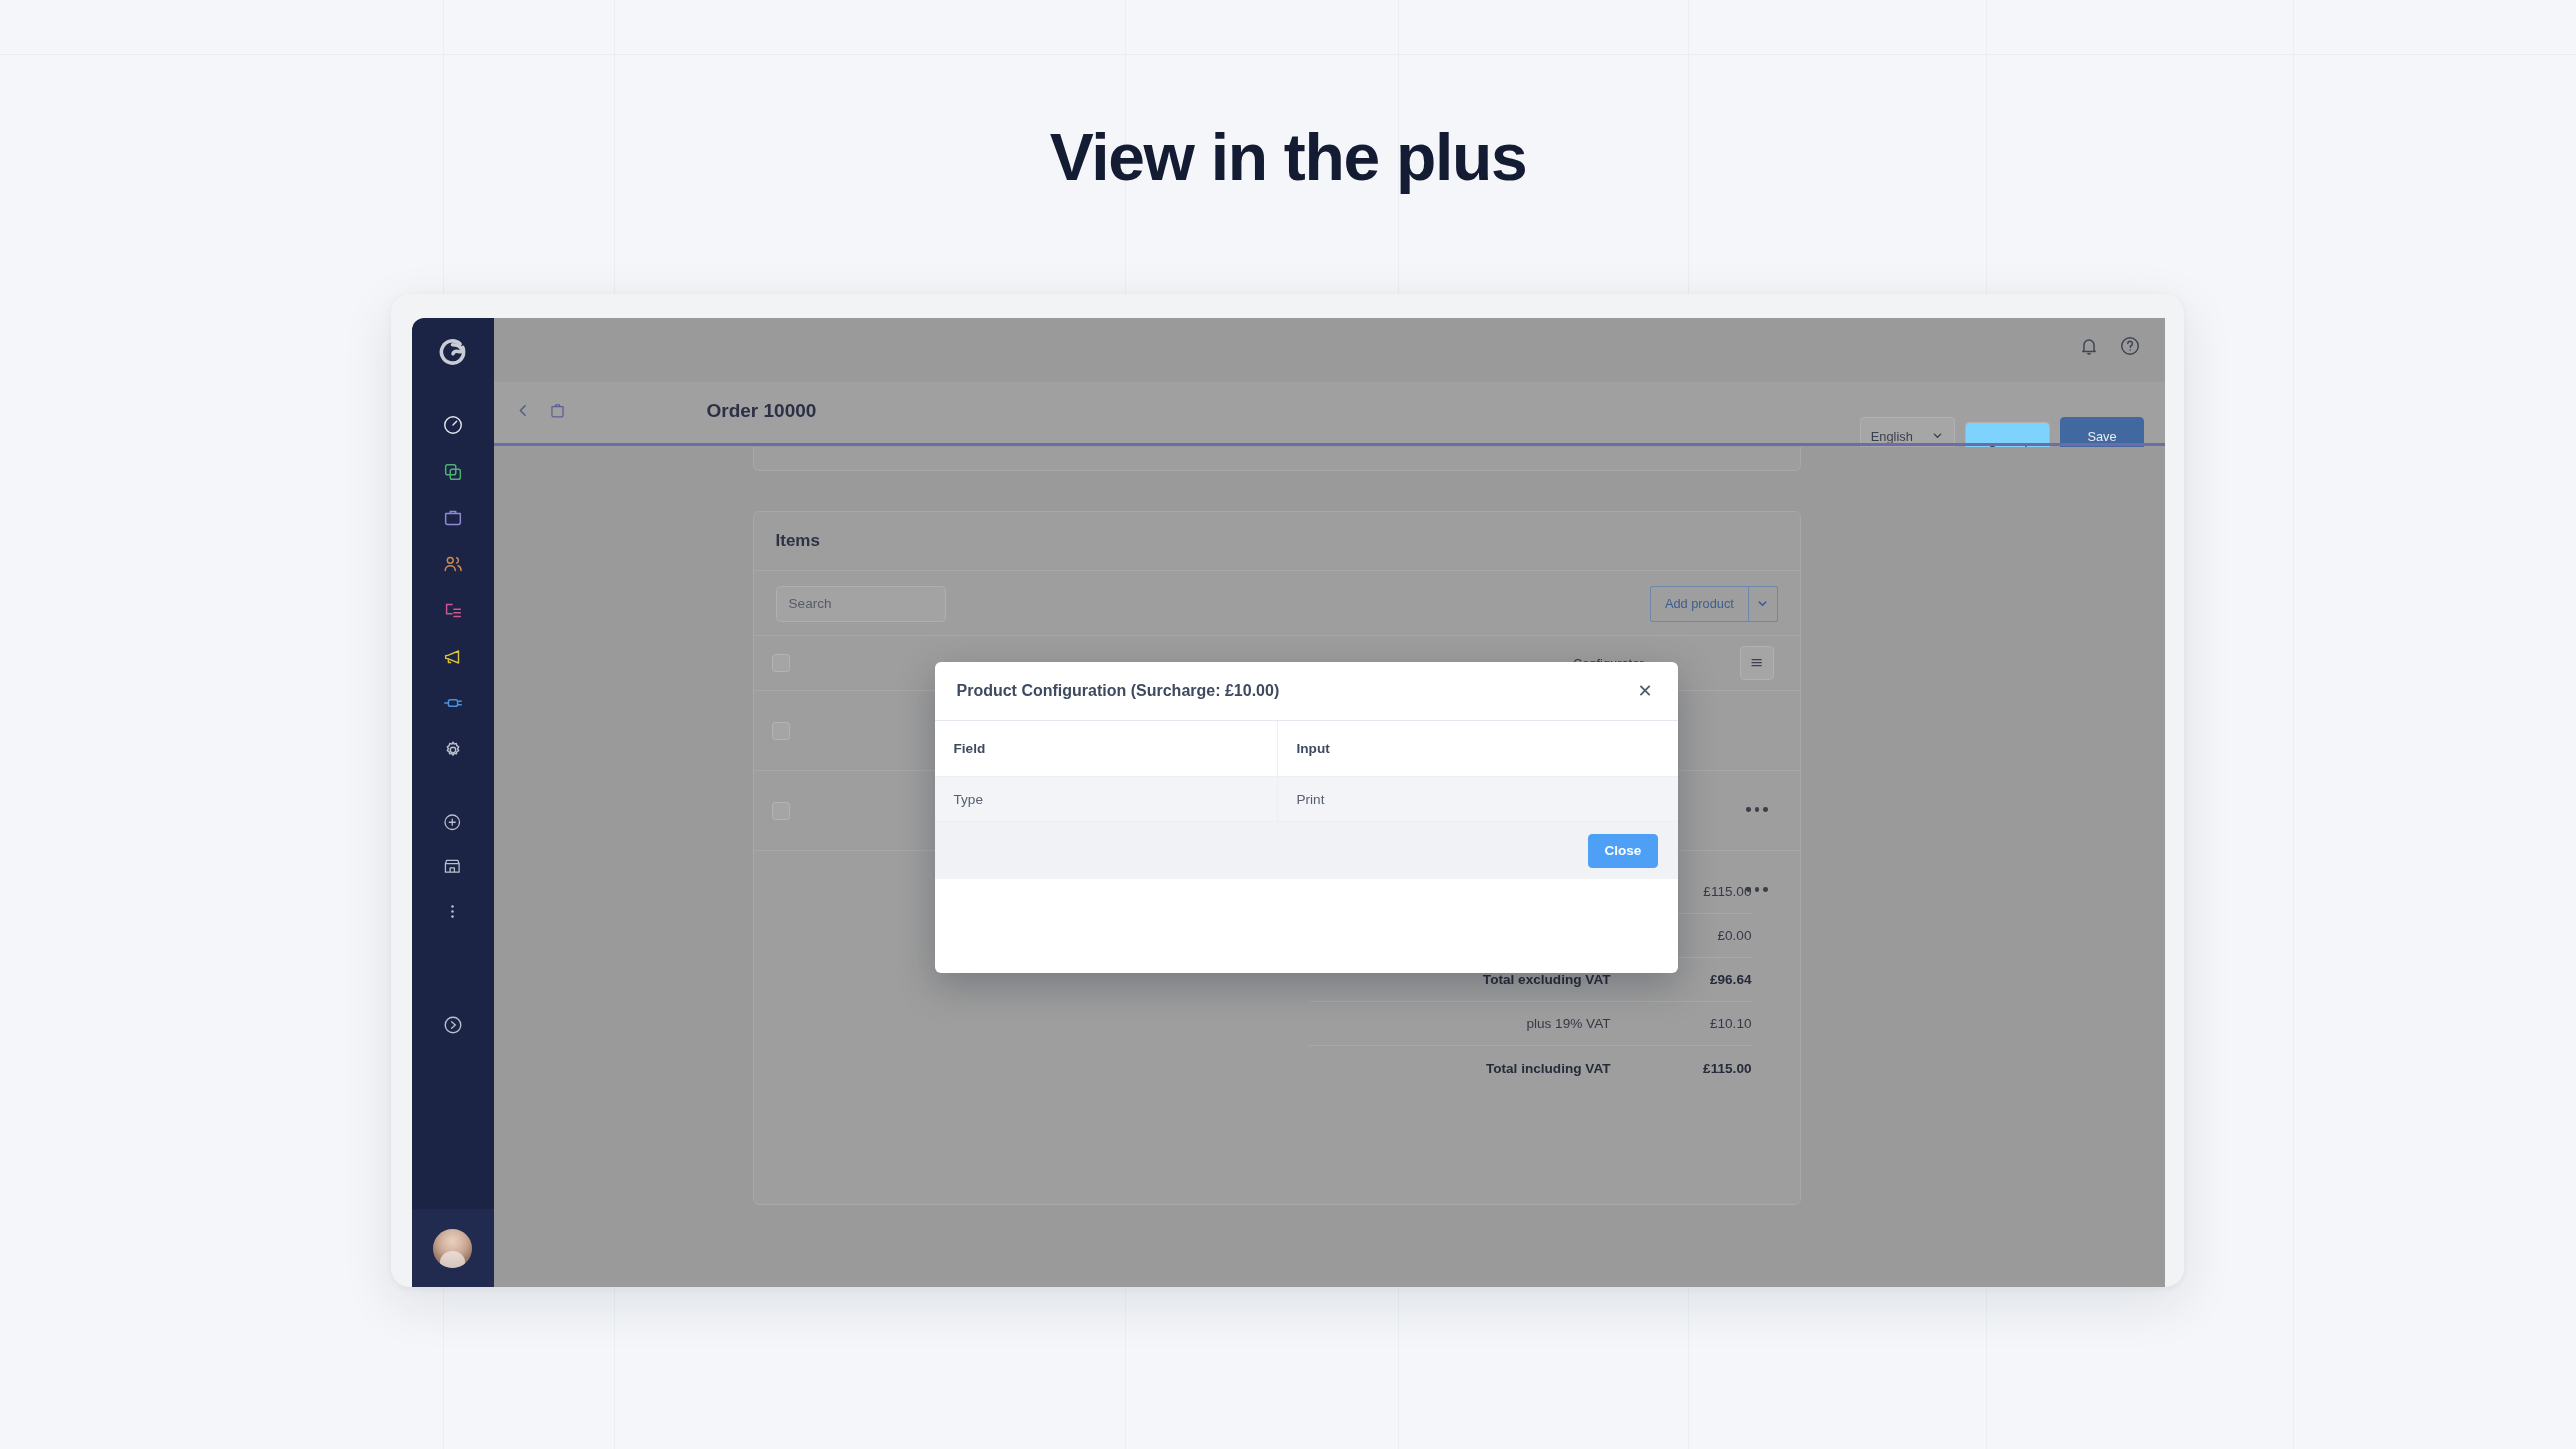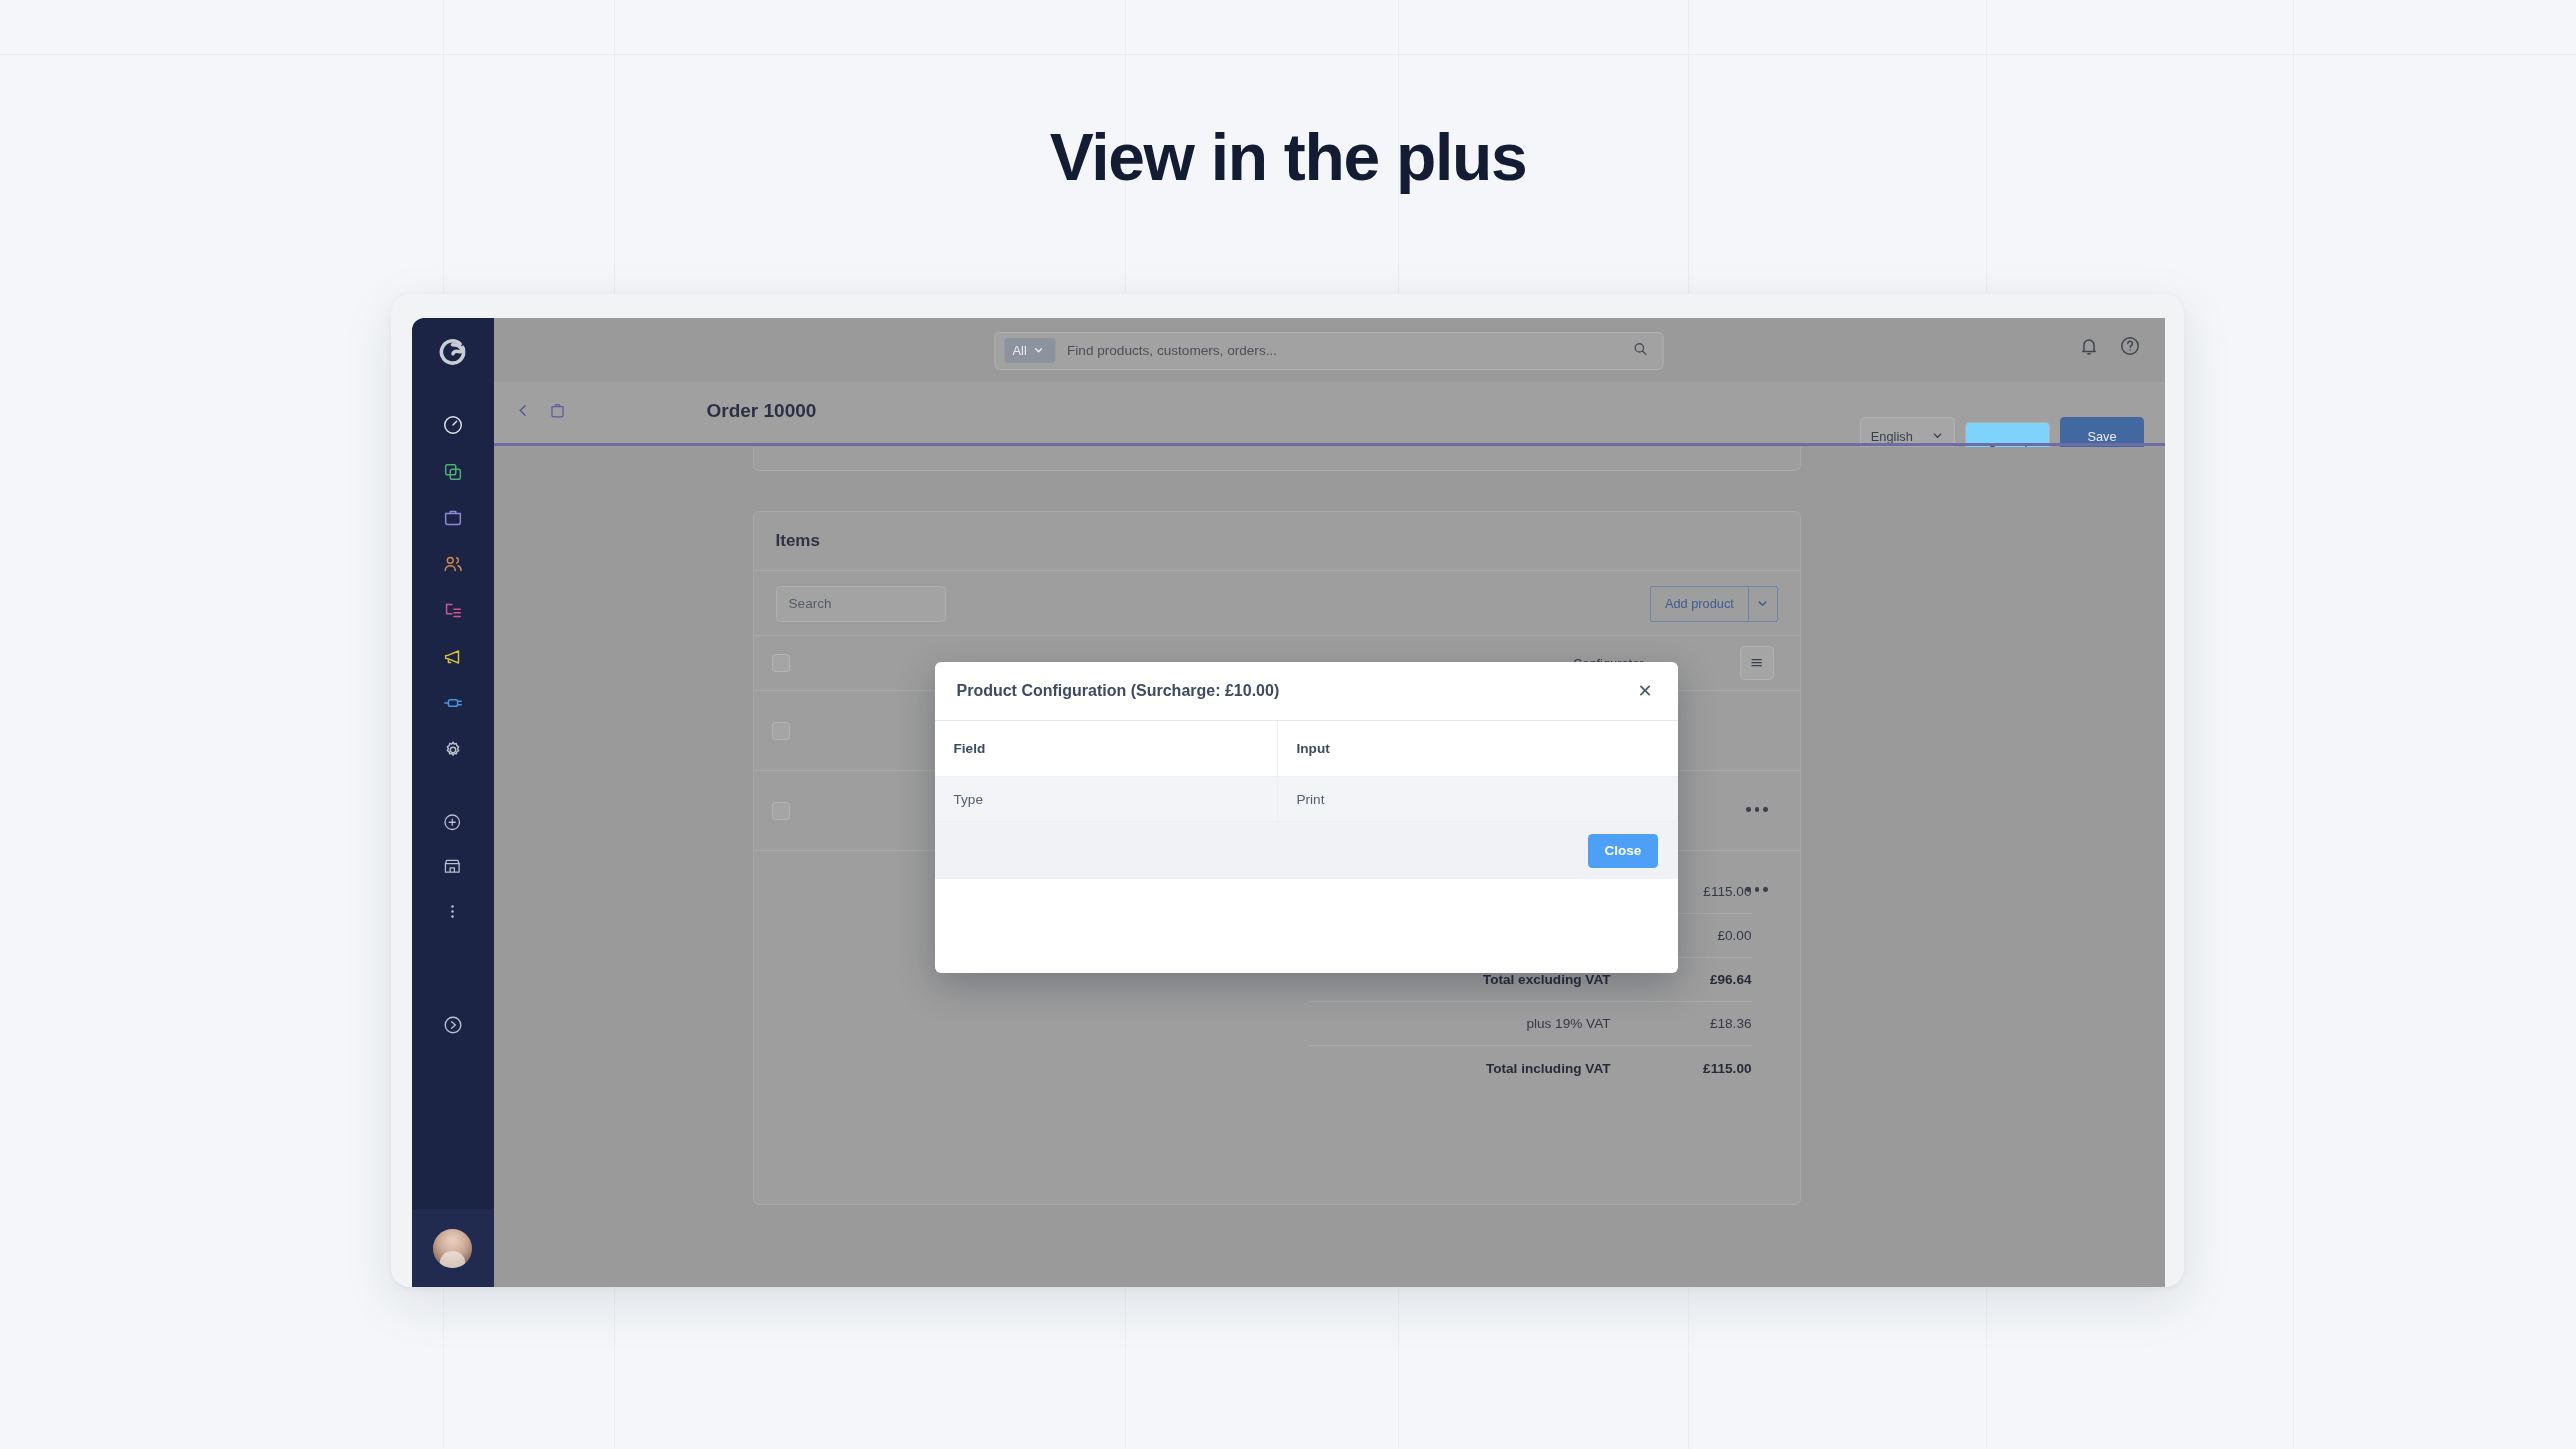--- a/index.html
+++ b/index.html
@@ -371,37 +371,20 @@
             </svg>
           </span>
         </div>
 
         <div id="sidebar-footer">
           <div class="avatar"></div>
         </div>
       </div>
 
       <div id="topbar">
-        <div id="search-wrap">
-          <div id="search-scope">
-            <span>All</span>
-            <span>
-              <svg width="10.2" height="10.2" viewBox="0 0 12 12" fill="none" stroke="#e8ebf0" stroke-width="1.6" stroke-linecap="round">
-                  <path d="M2.5 4.5L6 8l3.5-3.5"></path>
-                </svg>
-            </span>
-          </div>
-          <div id="search-input-text">Find products, customers, orders...</div>
-          <span style="margin-right:5.1px">
-            <svg width="16" height="16" viewBox="0 0 20 20" fill="none" stroke="#4b4f57" stroke-width="1.7" stroke-linecap="round">
-              <circle cx="8.6" cy="8.6" r="5.2"></circle>
-                <path d="M12.6 12.6l4 4"></path>
-            </svg>
-          </span>
-        </div>
         <div id="topbar-icons">
           <span>
             <svg width="22" height="22" viewBox="0 0 24 24" fill="none" stroke="#3e4452" stroke-width="1.6" stroke-linejoin="round">
               <path d="M6.5 16.5V11a5.5 5.5 0 0 1 11 0v5.5l1.2 1.5H5.3z"></path>
                 <path d="M10.4 19.8a1.8 1.8 0 0 0 3.2 0"></path>
             </svg>
           </span>
           <span>
             <svg width="22" height="22" viewBox="0 0 24 24" fill="none" stroke="#3e4452" stroke-width="1.6" stroke-linecap="round">
               <circle cx="12" cy="12" r="9"></circle>
@@ -517,21 +500,21 @@
               <div class="trow-sum">
                 <div class="sum-label">plus shipping costs</div>
                 <div class="sum-value">£0.00</div>
               </div>
               <div class="trow-sum sum-strong">
                 <div class="sum-label">Total excluding VAT</div>
                 <div class="sum-value">£96.64</div>
               </div>
               <div class="trow-sum">
                 <div class="sum-label">plus 19% VAT</div>
-                <div class="sum-value">£18.36</div>
+                <div class="sum-value">£10.10</div>
               </div>
               <div class="trow-sum sum-strong">
                 <div class="sum-label">Total including VAT</div>
                 <div class="sum-value">£115.00</div>
               </div>
             </div>
         </div>
       </div>
 
       <div id="modal-backdrop">

